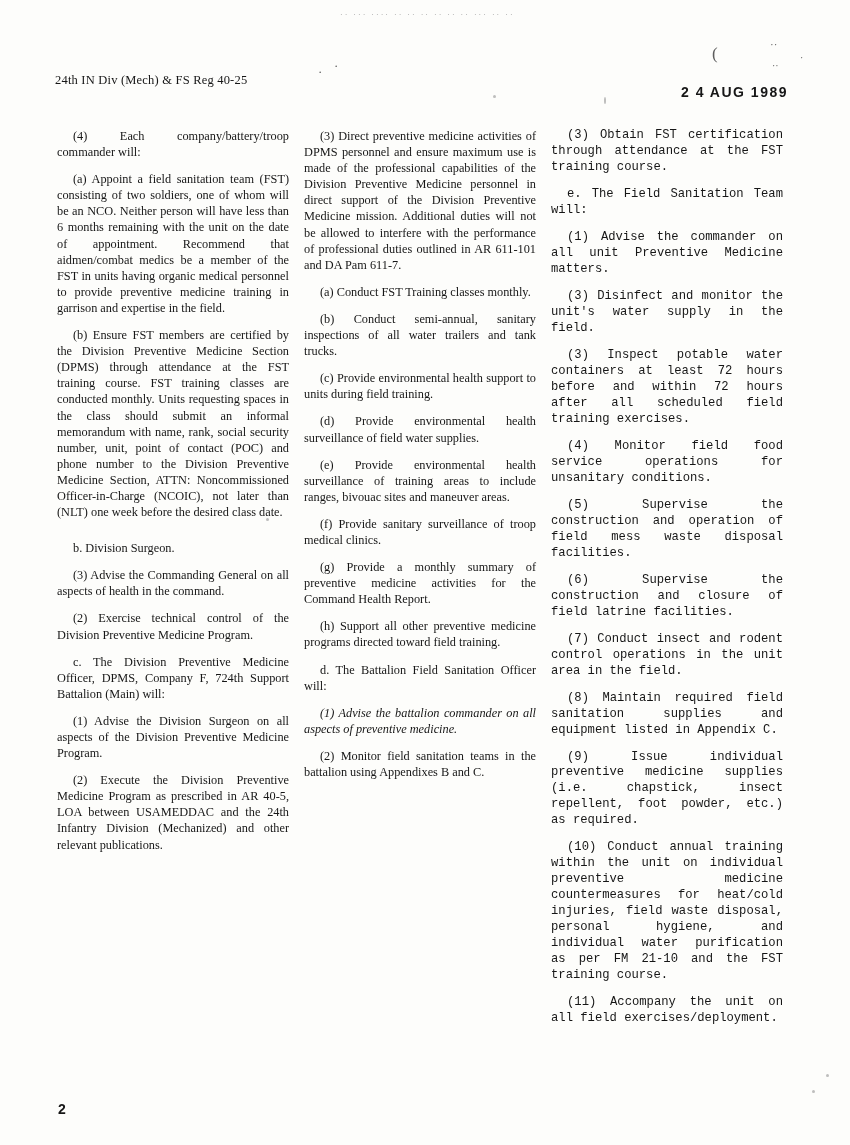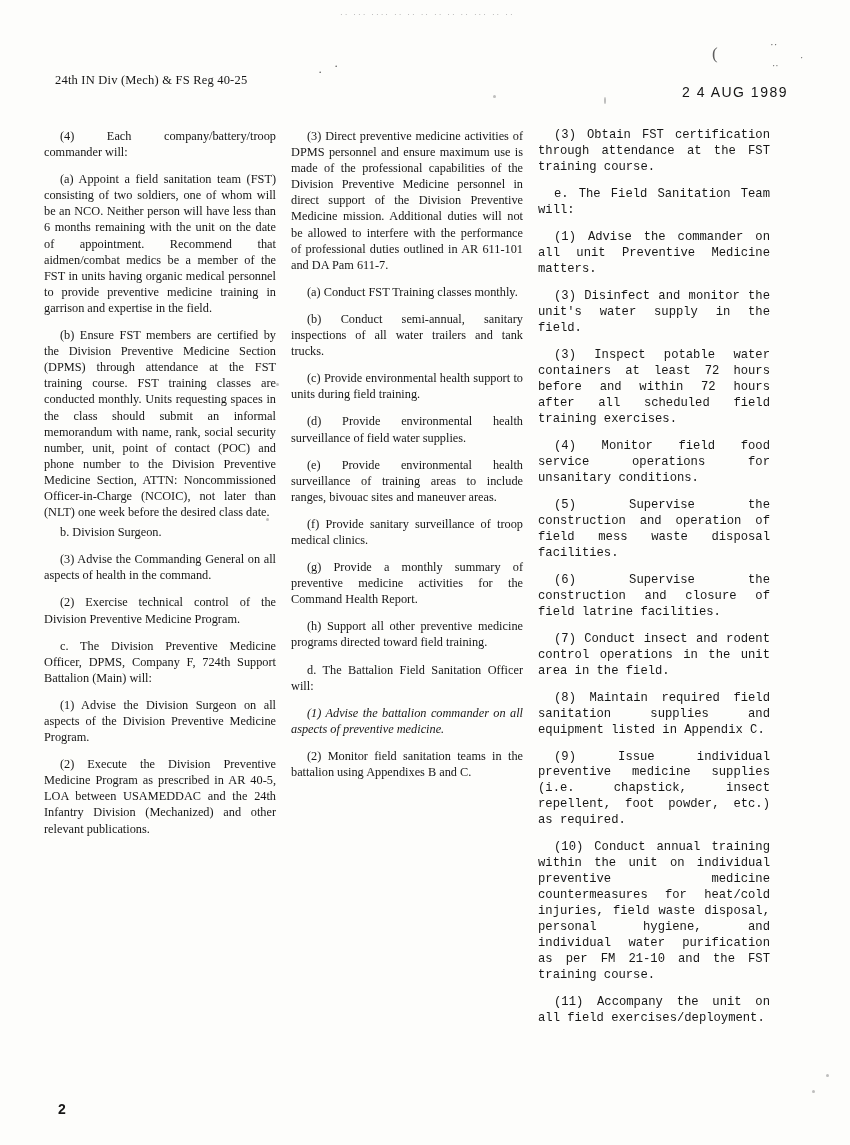--- a/index.html
+++ b/index.html
@@ -43,50 +43,50 @@
     font-size: 12.5px;
     letter-spacing: .2px;
     white-space: nowrap;
   }
   .hdr-right {
     position: absolute;
     top: 84px;
     right: 62px;
     font-family: "Liberation Sans", sans-serif;
     font-size: 14px;
-    font-weight: normal;
+    font-weight: bold;
     letter-spacing: 1.5px;
     white-space: nowrap;
   }
   .stamp-mark {
     position: absolute;
     font-family: "Liberation Serif", serif;
     color: #5d5d5d;
   }
   .cols {
     position: absolute;
     top: 128px;
-    left: 44px;
+    left: 57px;
     width: 748px;
     display: flex;
     gap: 15px;
   }
   .col {
     width: 232px;
   }
   .col p {
     margin: 0 0 11px 0;
     font-size: 12.3px;
     line-height: 1.31;
     text-align: justify;
     text-justify: inter-word;
     hyphens: manual;
   }
   .col p.ind { text-indent: 16px; }
-  .col p.gap { margin-bottom: 4px; }
+  .col p.gap { margin-bottom: 20px; }
   .col p.it { font-style: italic; }
   .pagenum {
     position: absolute;
     left: 58px;
     bottom: 28px;
     font-family: "Liberation Sans", sans-serif;
     font-size: 14px;
     font-weight: bold;
   }
   .col3 p { font-size: 12.2px; font-family: Liberation Mono, monospace; }

